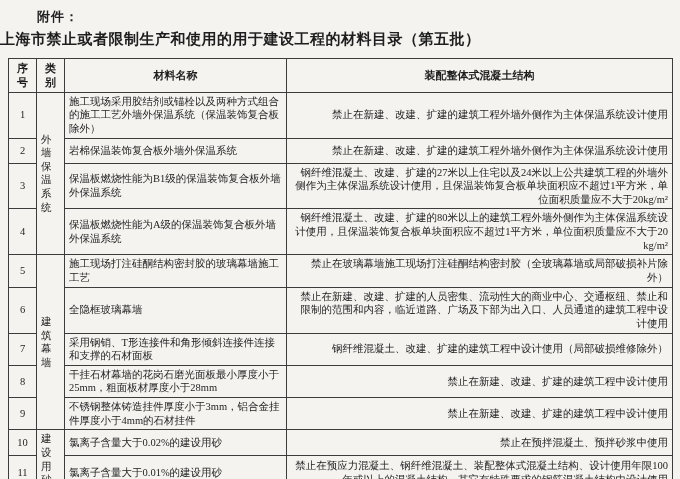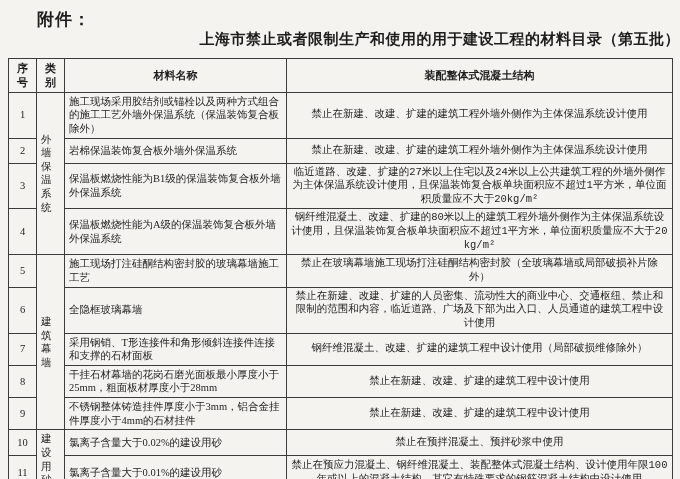--- a/index.html
+++ b/index.html
@@ -14,31 +14,31 @@
     background: #f4f3f0;
     font-family: "Liberation Serif", "DejaVu Serif", serif;
     color: #1e1e1e;
     overflow: hidden;
     box-sizing: border-box;
   }
   .attachment-label {
     position: absolute;
     top: 8px;
     left: 10px;
-    font-size: 17px;
+    font-size: 13px;
     font-weight: bold;
     letter-spacing: 1px;
     padding-left: 27px;
   }
   .doc-title {
     position: absolute;
     top: 30px;
     left: 0;
     width: 100%;
-    text-align: right;
+    text-align: left;
     font-size: 15px;
     font-weight: bold;
     font-family: "Liberation Sans", "DejaVu Sans", sans-serif;
     letter-spacing: 0.5px;
   }
   table.materials {
     position: absolute;
     top: 58px;
     left: 8px;
     width: 664px;
@@ -69,23 +69,22 @@
   td.category-cell {
     width: 28px;
     padding: 2px 2px;
     letter-spacing: 0.5px;
   }
   td.material-cell {
     text-align: left;
     height: 20px;
   }
   td.restriction-cell {
-    text-align: center;
+    text-align: right;
     height: 20px;
-    font-family: Liberation Mono, monospace;
   }
 </style>
 </head>
 <body>
 
 <div class="page">
   <div class="attachment-label">附件：</div>
 
   <div class="doc-title">上海市禁止或者限制生产和使用的用于建设工程的材料目录（第五批）</div>
 
@@ -112,21 +111,21 @@
           <td class="restriction-cell">禁止在新建、改建、扩建的建筑工程外墙外侧作为主体保温系统设计使用</td>
         </tr>
         <tr>
           <td class="no-cell">2</td>
           <td class="material-cell">岩棉保温装饰复合板外墙外保温系统</td>
           <td class="restriction-cell">禁止在新建、改建、扩建的建筑工程外墙外侧作为主体保温系统设计使用</td>
         </tr>
         <tr>
           <td class="no-cell">3</td>
           <td class="material-cell">保温板燃烧性能为B1级的保温装饰复合板外墙外保温系统</td>
-          <td class="restriction-cell">临近道路、改建、扩建的27米以上住宅以及24米以上公共建筑工程的外墙外侧作为主体保温系统设计使用，且保温装饰复合板单块面积应不超过1平方米，单位面积质量应不大于20kg/m²</td>
+          <td class="restriction-cell">钢纤维混凝土、改建、扩建的27米以上住宅以及24米以上公共建筑工程的外墙外侧作为主体保温系统设计使用，且保温装饰复合板单块面积应不超过1平方米，单位面积质量应不大于20kg/m²</td>
         </tr>
         <tr>
           <td class="no-cell">4</td>
           <td class="material-cell">保温板燃烧性能为A级的保温装饰复合板外墙外保温系统</td>
           <td class="restriction-cell">钢纤维混凝土、改建、扩建的80米以上的建筑工程外墙外侧作为主体保温系统设计使用，且保温装饰复合板单块面积应不超过1平方米，单位面积质量应不大于20kg/m²</td>
         </tr>
         <tr>
           <td class="no-cell">5</td>
           <td class="category-cell" rowspan="5">建筑幕墙</td>
           <td class="material-cell">施工现场打注硅酮结构密封胶的玻璃幕墙施工工艺</td>

